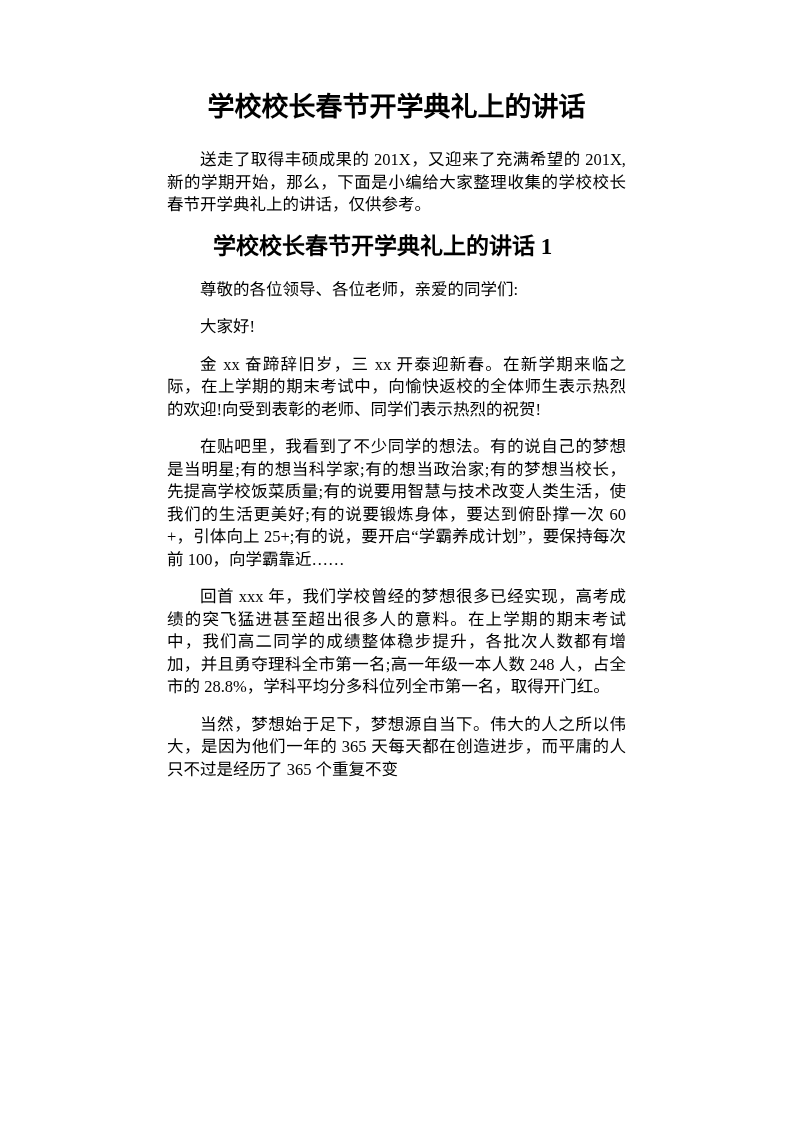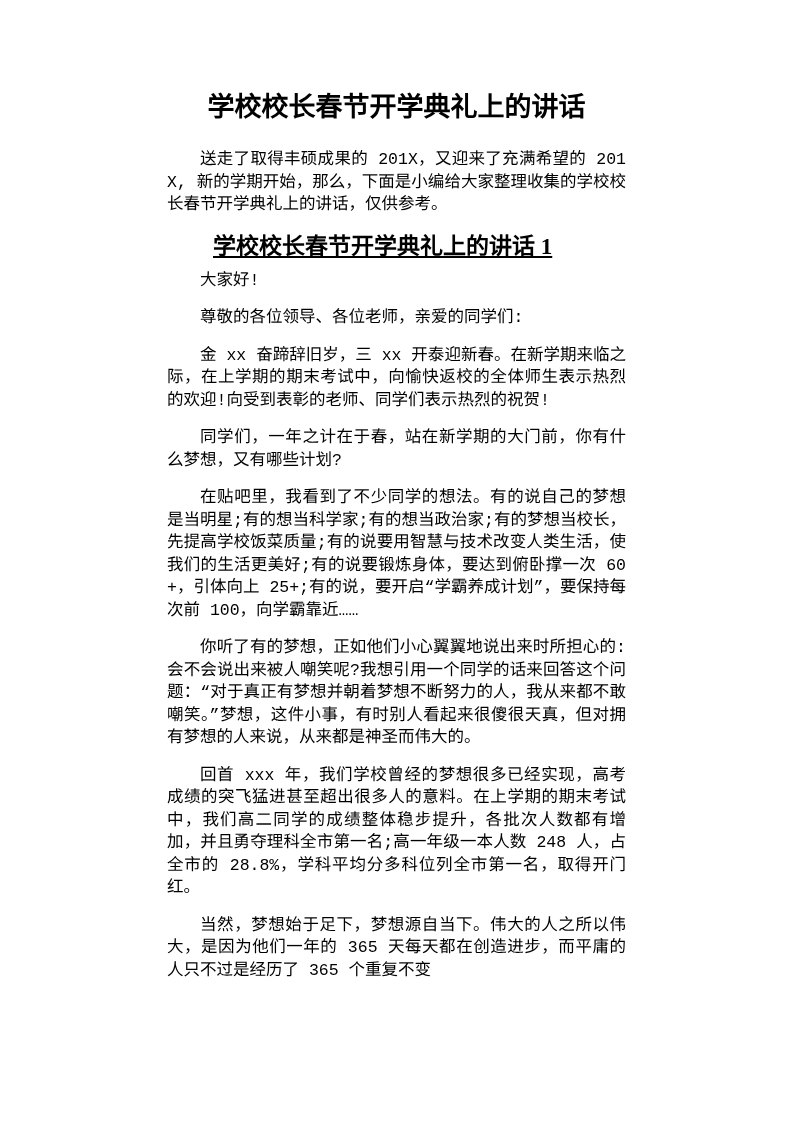--- a/index.html
+++ b/index.html
@@ -22,50 +22,46 @@
   }
   .doc-title {
     margin: 0 0 25px 0;
     font-size: 27px;
     line-height: 34px;
     font-weight: bold;
     text-align: center;
     text-indent: 0;
   }
   .section-heading {
-    margin: 0 0 8px 0;
+    margin: 0 0 17px 0;
     font-size: 23px;
     line-height: 30px;
     font-weight: bold;
     text-align: left;
     text-indent: 2em;
-    text-decoration: underline;
   }
   .para {
     margin: 0 0 15px 0;
     font-size: 16.5px;
     line-height: 22.5px;
     text-indent: 2em;
     word-break: break-all;
-    font-family: Liberation Mono, monospace;
   }
 </style>
 </head>
 <body>
 
 <div class="page">
 
   <h1 class="doc-title">学校校长春节开学典礼上的讲话</h1>
 
   <p class="para">送走了取得丰硕成果的 201X，又迎来了充满希望的 201X, 新的学期开始，那么，下面是小编给大家整理收集的学校校长春节开学典礼上的讲话，仅供参考。</p>
 
   <h2 class="section-heading">学校校长春节开学典礼上的讲话 1</h2>
 
+  <p class="para">尊敬的各位领导、各位老师，亲爱的同学们:</p>
   <p class="para">大家好!</p>
-  <p class="para">尊敬的各位领导、各位老师，亲爱的同学们:</p>
   <p class="para">金 xx 奋蹄辞旧岁，三 xx 开泰迎新春。在新学期来临之际，在上学期的期末考试中，向愉快返校的全体师生表示热烈的欢迎!向受到表彰的老师、同学们表示热烈的祝贺!</p>
-  <p class="para">同学们，一年之计在于春，站在新学期的大门前，你有什么梦想，又有哪些计划?</p>
   <p class="para">在贴吧里，我看到了不少同学的想法。有的说自己的梦想是当明星;有的想当科学家;有的想当政治家;有的梦想当校长，先提高学校饭菜质量;有的说要用智慧与技术改变人类生活，使我们的生活更美好;有的说要锻炼身体，要达到俯卧撑一次 60+，引体向上 25+;有的说，要开启“学霸养成计划”，要保持每次前 100，向学霸靠近……</p>
-  <p class="para">你听了有的梦想，正如他们小心翼翼地说出来时所担心的:会不会说出来被人嘲笑呢?我想引用一个同学的话来回答这个问题：“对于真正有梦想并朝着梦想不断努力的人，我从来都不敢嘲笑。”梦想，这件小事，有时别人看起来很傻很天真，但对拥有梦想的人来说，从来都是神圣而伟大的。</p>
   <p class="para">回首 xxx 年，我们学校曾经的梦想很多已经实现，高考成绩的突飞猛进甚至超出很多人的意料。在上学期的期末考试中，我们高二同学的成绩整体稳步提升，各批次人数都有增加，并且勇夺理科全市第一名;高一年级一本人数 248 人，占全市的 28.8%，学科平均分多科位列全市第一名，取得开门红。</p>
   <p class="para">当然，梦想始于足下，梦想源自当下。伟大的人之所以伟大，是因为他们一年的 365 天每天都在创造进步，而平庸的人只不过是经历了 365 个重复不变</p>
 
 </div>
 
 </body></html>

